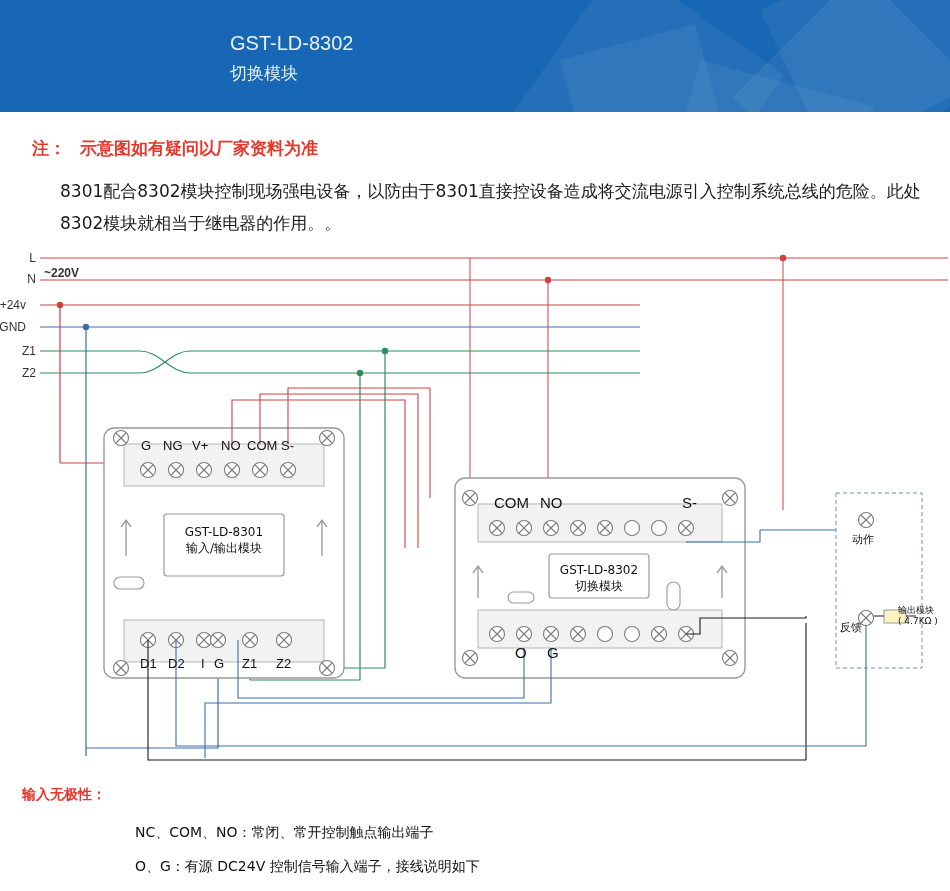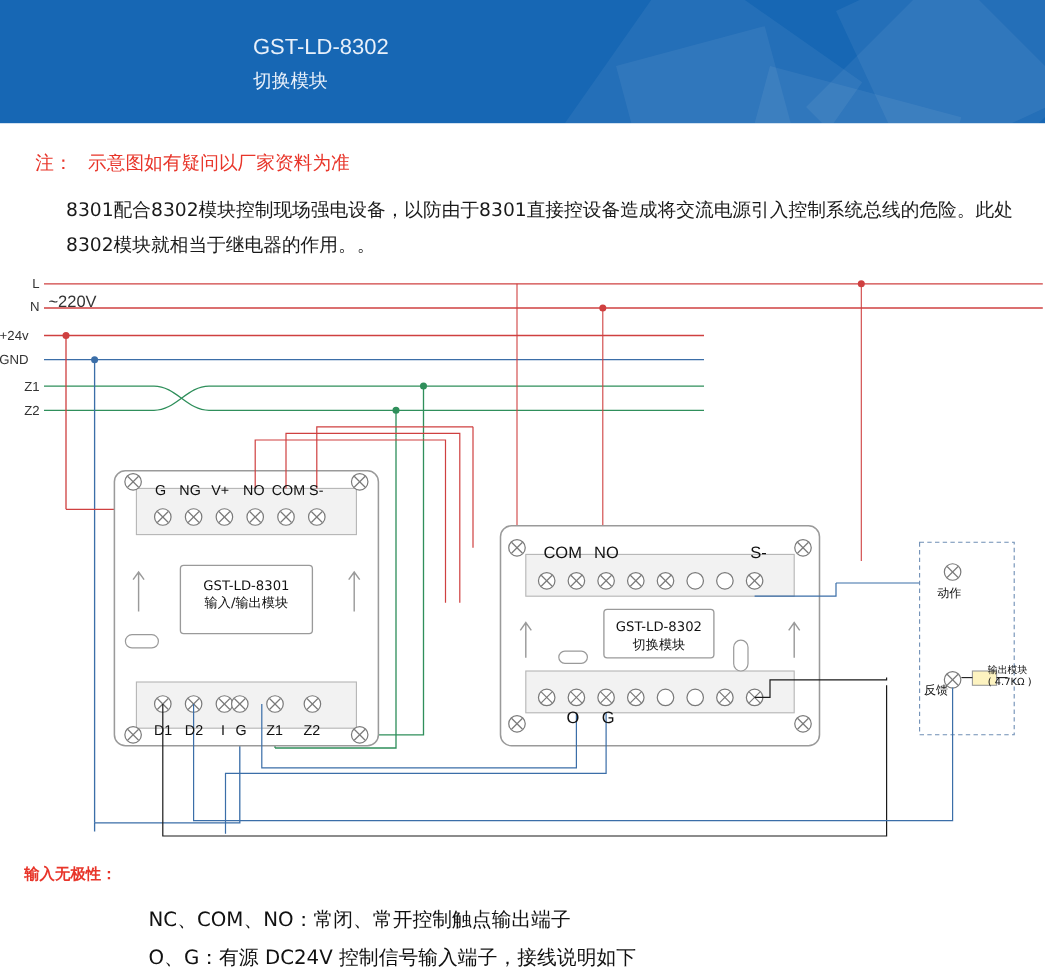--- a/index.html
+++ b/index.html
@@ -55,21 +55,21 @@
     color: #e8f0fa;
     font-family: "DejaVu Sans", sans-serif;
   }
 
   
   .note-warn {
     position: absolute;
     left: 32px; top: 137px;
     font-size: 17px;
     color: #e8352a;
-    font-weight: normal;
+    font-weight: bold;
     font-family: "DejaVu Sans", sans-serif;
   }
   .note-warn .lbl { margin-right: 14px; }
   .note-body {
     position: absolute;
     left: 32px; top: 175px;
     width: 895px;
     font-size: 17px;
     line-height: 32px;
     color: #1a1a1a;
@@ -88,24 +88,25 @@
   .bus-label {
     position: absolute;
     font-size: 12px;
     color: #333;
     text-align: right;
     width: 40px;
     font-family: "Liberation Sans", sans-serif;
   }
   .v220 {
     position: absolute;
-    font-size: 15px;
+    font-size: 12px;
     color: #333;
     left: 44px; top: 18px;
     font-family: "Liberation Sans", sans-serif;
+    font-weight: bold;
   }
 
   .mod-title {
     position: absolute;
     text-align: center;
     font-size: 12px;
     color: #111;
     line-height: 16px;
     font-family: "DejaVu Sans", sans-serif;
   }
@@ -134,21 +135,21 @@
     position: absolute;
     left: 22px; top: 786px;
     font-size: 14px;
     color: #e8352a;
     font-weight: bold;
     font-family: "DejaVu Sans", sans-serif;
   }
   .bottom-line {
     position: absolute;
     left: 135px;
-    font-size: 18px;
+    font-size: 14px;
     color: #111;
     font-family: "DejaVu Sans", sans-serif;
   }
   .bl1 { top: 824px; }
   .bl2 { top: 858px; }
 </style>
 </head>
 <body>
 
 <div class="header">

